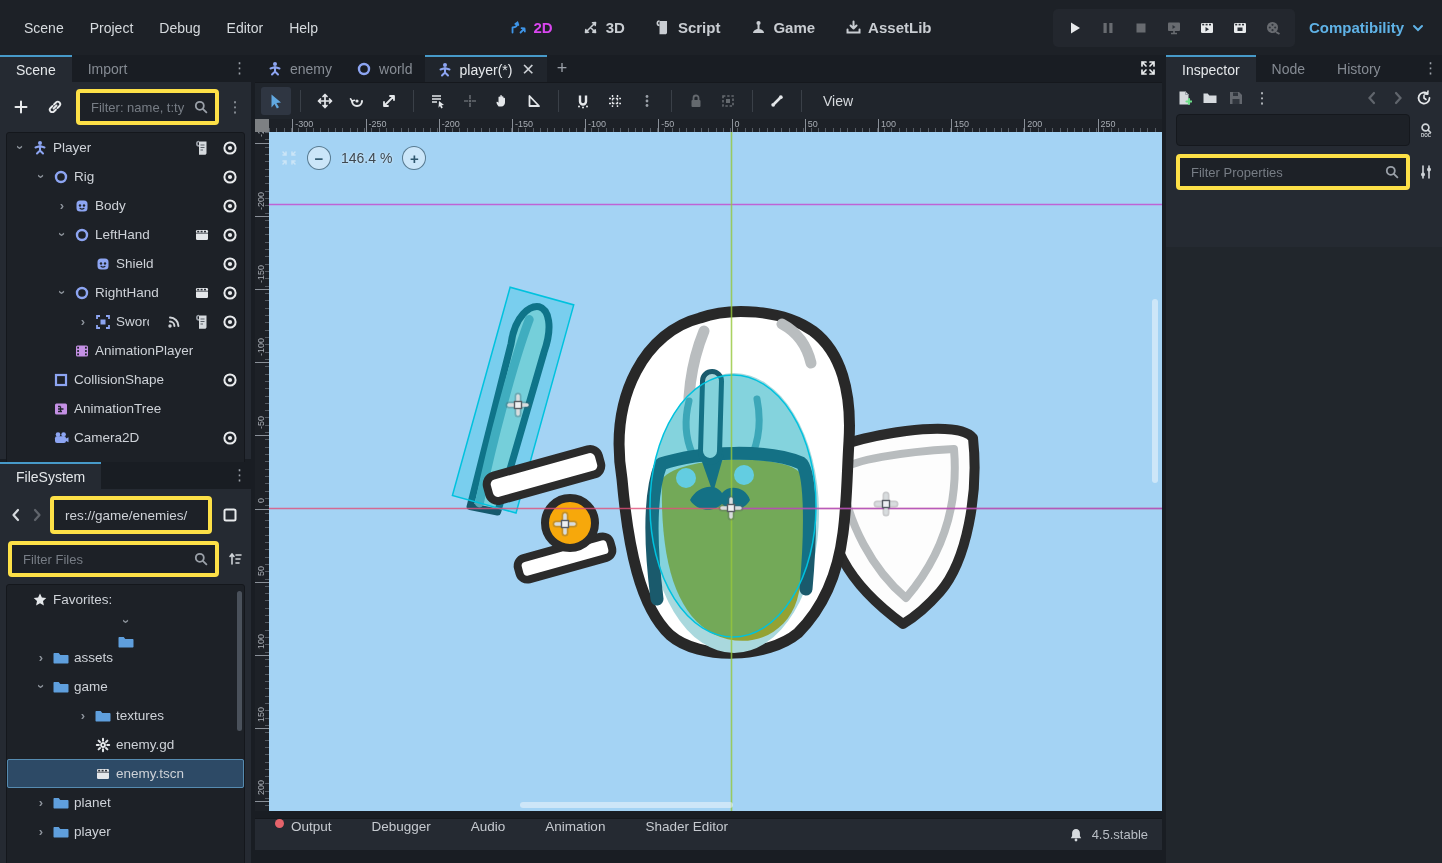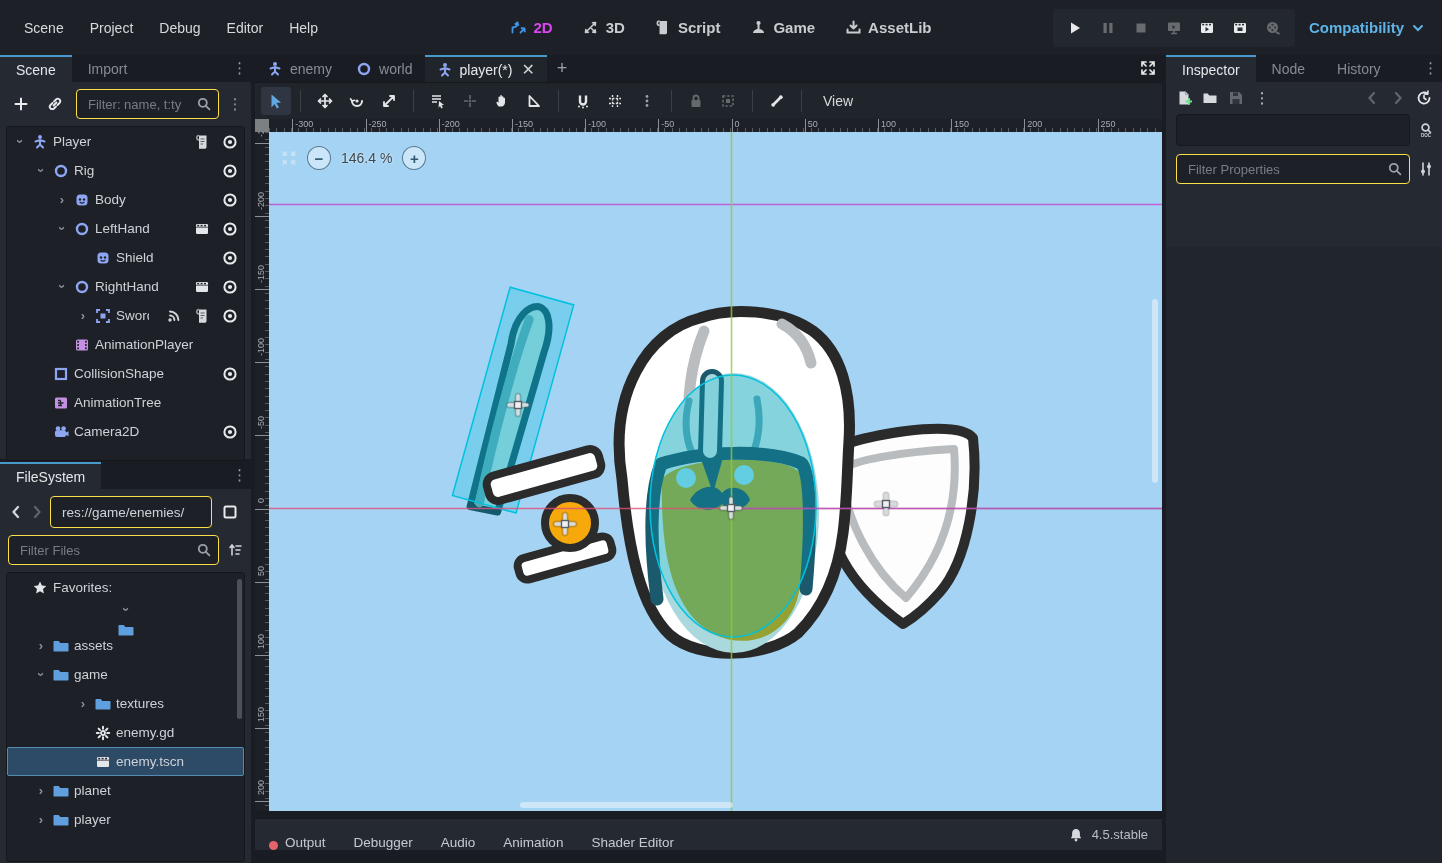--- a/index.html
+++ b/index.html
@@ -32,21 +32,21 @@
   .playback .ic svg{width:18px;height:18px;}
   .renderer{display:flex;align-items:center;gap:6px;color:var(--accent-text);font-size:15px;font-weight:bold;padding-right:6px;}
   
   .dock{position:absolute;background:var(--panel);}
   .dock-tabs{display:flex;height:27px;background:var(--win);align-items:stretch;position:relative;}
   .dock-tab{display:flex;align-items:center;padding:0 16px;font-size:14px;color:var(--dim);background:var(--win);}
   .dock-tab.active{background:var(--panel);color:#e4e7ea;border-top:2px solid var(--tabborder);padding-top:0;}
   .dock-tabs .menu-dots{position:absolute;right:4px;top:4px;color:#9aa0a8;font-size:15px;}
   .toolbar-row{display:flex;align-items:center;gap:8px;padding:7px 8px;}
   .tb-btn{width:26px;height:26px;display:flex;align-items:center;justify-content:center;border-radius:3px;}
-  .filter-input{flex:1;display:flex;align-items:center;background:var(--input);border:1px solid #fde047;
+  .filter-input{flex:1;display:flex;align-items:center;background:var(--input);border:4px solid #fde047;
     border-radius:4px;height:28px;padding:0 6px 0 9px;gap:4px;min-width:0;}
   .filter-input input{flex:1;min-width:0;background:transparent;border:none;outline:none;color:var(--text);
     font-family:"Liberation Sans",sans-serif;font-size:13px;}
   .filter-input input::placeholder{color:#777d85;}
   .tree{background:var(--content);border:1px solid #14171c;border-radius:3px;margin:0 6px 6px 6px;
     position:relative;overflow:hidden;}
   .trow{display:flex;align-items:center;height:29px;gap:5px;padding-right:6px;position:relative;}
   .trow .arrow{width:14px;text-align:center;color:#8d939b;font-size:13px;font-weight:bold;flex:none;}
   .trow .arrow.down{transform:rotate(90deg);}
   .trow .lbl{white-space:nowrap;overflow:hidden;font-size:13.5px;}
@@ -82,21 +82,21 @@
   #canvas{position:absolute;left:14px;top:13px;width:893px;height:679px;background:#a4d3f4;}
   #zoom-ctrl{position:absolute;left:12px;top:14px;display:flex;align-items:center;gap:10px;}
   .zbtn{width:22px;height:22px;border-radius:50%;border:1.5px solid rgba(60,96,119,.8);
     background:rgba(250,253,255,.45);color:#2f576e;display:flex;align-items:center;justify-content:center;
     font-size:15px;font-weight:bold;line-height:1;}
   #zoom-label{color:#3e4850;font-size:14px;text-shadow:0 0 3px rgba(255,255,255,.8);}
   #focus-icon{opacity:.5;}
   
   #bottombar{position:absolute;left:0;bottom:13px;width:907px;height:32px;background:var(--panel);
     display:flex;align-items:center;gap:4px;padding:0;border-top:1px solid #15181d;box-sizing:border-box;}
-  .bb-item{display:flex;align-items:flex-end;gap:7px;padding:0 14px;height:100%;color:#c6cad0;font-size:13.5px;}
+  .bb-item{display:flex;align-items:flex-start;gap:7px;padding:0 20px;height:100%;color:#c6cad0;font-size:13.5px;}
   .bb-dot{width:9px;height:9px;border-radius:50%;background:#e5636b;}
   #bb-version{margin-left:auto;display:flex;align-items:center;gap:8px;color:#b9bec5;padding-right:14px;}
   
   #inspector{left:1166px;top:55px;width:276px;height:808px;}
   .insp-toolbar{display:flex;align-items:center;gap:10px;padding:8px 10px 6px 10px;}
   .insp-toolbar .grow{flex:1;}
   .insp-row{display:flex;align-items:center;gap:8px;padding:2px 8px 2px 10px;}
   .obj-box{flex:1;height:30px;background:var(--input);border:1px solid #15181d;border-radius:4px;}
   .insp-body{position:absolute;left:0;right:0;top:192px;bottom:0;background:#21262c;}
 </style>

